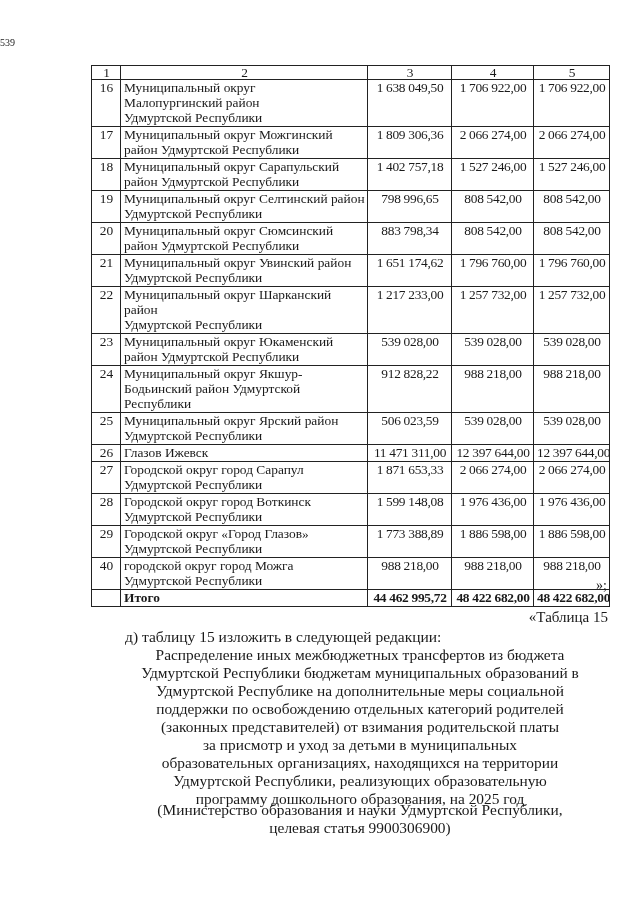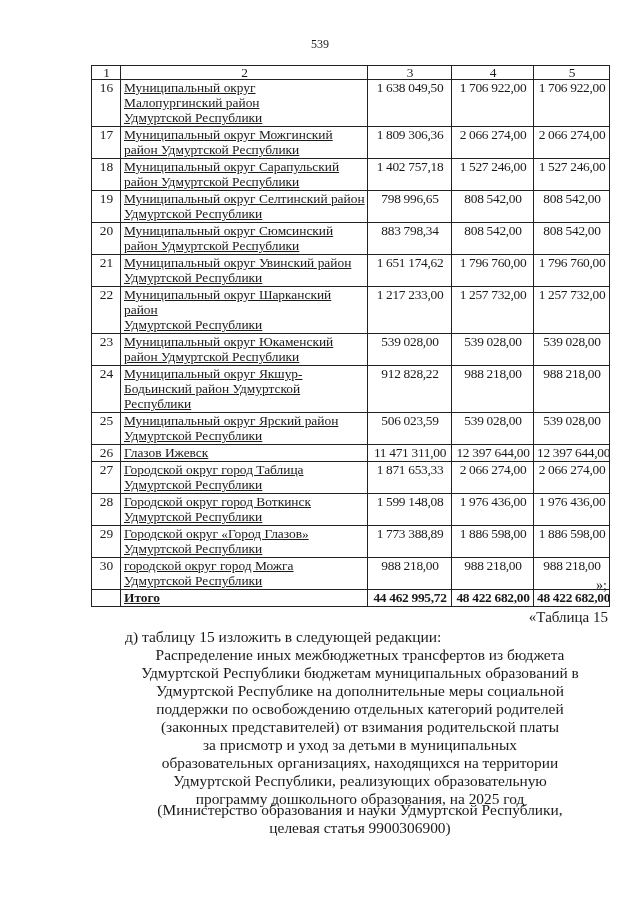--- a/index.html
+++ b/index.html
@@ -3,33 +3,33 @@
 <meta charset="utf-8">
 <style>
   html, body { margin: 0; padding: 0; background: #ffffff; }
   body {
     width: 640px; height: 905px; position: relative; overflow: hidden;
     font-family: "Liberation Serif", "DejaVu Serif", serif;
     color: #1a1a1a;
   }
   .page-number {
     position: absolute; top: 37px; left: 0; width: 640px;
-    text-align: center; font-size: 12px;
+    text-align: left; font-size: 10px;
   }
   table.data-table {
     position: absolute; top: 65px; left: 91px;
     border-collapse: collapse; table-layout: fixed;
     width: 518px; font-size: 13.4px; line-height: 15px;
   }
   table.data-table td {
     border: 1px solid #222; padding: 0 2px 1px 3px; vertical-align: top;
   }
   table.data-table tr.header td { text-align: center; height: 13px; line-height: 13px; padding-top:0; padding-bottom:0; }
   td.c-num { text-align: center; margin-top: 11px; }
-  td.c-name { text-align: left; text-decoration: underline; }
+  td.c-name { text-align: left; }
   td.c-val { text-align: center; padding-right: 1px; letter-spacing: -0.3px; white-space: nowrap; }
   tr.total td { font-weight: bold; }
   .closing-quote {
     position: absolute; top: 578px; left: 596px; font-size: 14px;
   }
   .instruction {
     position: absolute; top: 628px; left: 125px; font-size: 15.5px;
   }
   .table-label {
     position: absolute; top: 609px; right: 32px; font-size: 15px;
@@ -171,21 +171,21 @@
         <td class="c-name">
           <div>Глазов Ижевск</div>
         </td>
         <td class="c-val">11 471 311,00</td>
         <td class="c-val">12 397 644,00</td>
         <td class="c-val">12 397 644,00</td>
       </tr>
       <tr>
         <td class="c-num">27</td>
         <td class="c-name">
-          <div>Городской округ город Таблица</div>
+          <div>Городской округ город Сарапул</div>
           <div>Удмуртской Республики</div>
         </td>
         <td class="c-val">1 871 653,33</td>
         <td class="c-val">2 066 274,00</td>
         <td class="c-val">2 066 274,00</td>
       </tr>
       <tr>
         <td class="c-num">28</td>
         <td class="c-name">
           <div>Городской округ город Воткинск</div>
@@ -199,21 +199,21 @@
         <td class="c-num">29</td>
         <td class="c-name">
           <div>Городской округ «Город Глазов»</div>
           <div>Удмуртской Республики</div>
         </td>
         <td class="c-val">1 773 388,89</td>
         <td class="c-val">1 886 598,00</td>
         <td class="c-val">1 886 598,00</td>
       </tr>
       <tr>
-        <td class="c-num">30</td>
+        <td class="c-num">40</td>
         <td class="c-name">
           <div>городской округ город Можга</div>
           <div>Удмуртской Республики</div>
         </td>
         <td class="c-val">988 218,00</td>
         <td class="c-val">988 218,00</td>
         <td class="c-val">988 218,00</td>
       </tr>
       <tr class="total">
         <td class="c-num"></td>

